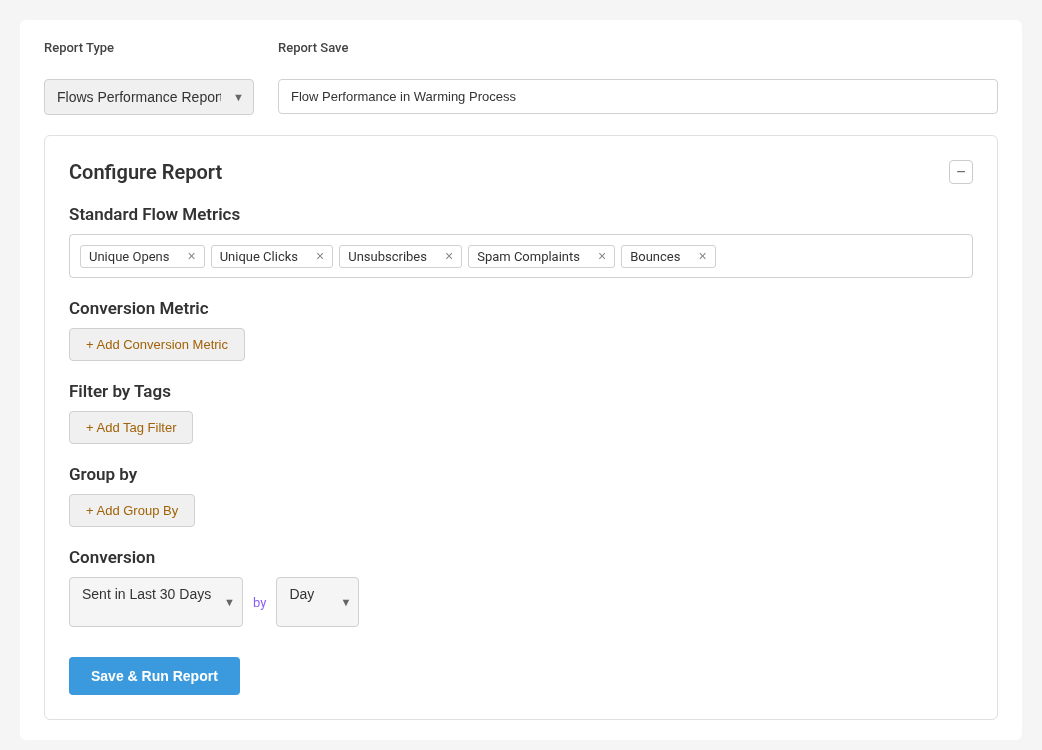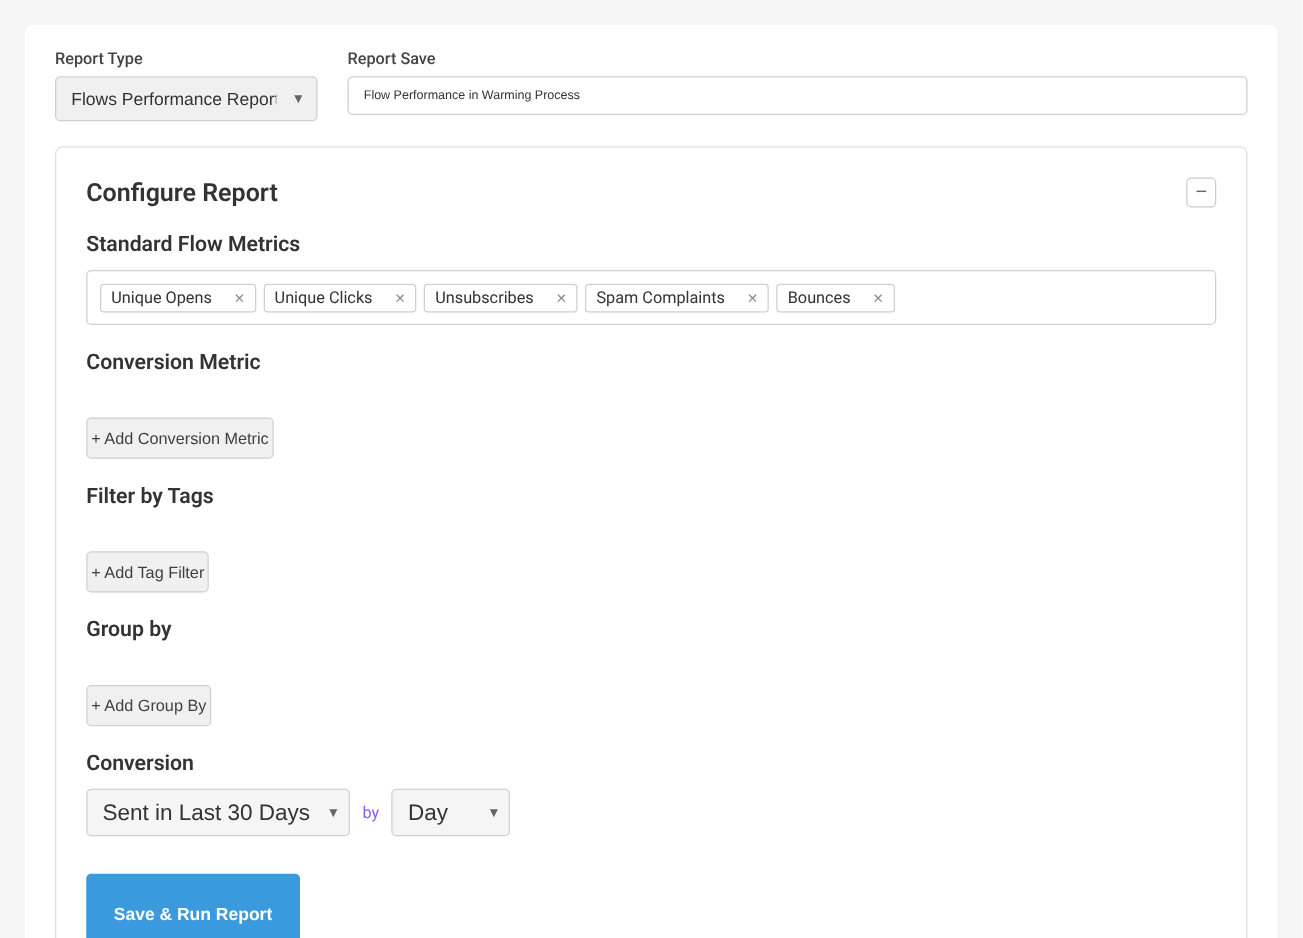--- a/index.html
+++ b/index.html
@@ -27,21 +27,21 @@
     .report-type-row {
       display: flex;
       gap: 24px;
       margin-bottom: 20px;
       align-items: flex-start;
     }
 
     .field-group {
       display: flex;
       flex-direction: column;
-      gap: 6px;
+      gap: 24px;
     }
 
     .field-group.report-type {
       width: 210px;
     }
 
     .field-group.report-name {
       flex: 1;
     }
 
@@ -78,21 +78,21 @@
       pointer-events: none;
       color: #666;
       font-size: 11px;
     }
 
     .text-input {
       width: 100%;
       padding: 9px 12px;
       border: 1px solid #d0d0d0;
       border-radius: 4px;
-      font-size: 10px;
+      font-size: 13px;
       color: #333;
       outline: none;
     }
 
     .configure-panel {
       border: 1px solid #e0e0e0;
       border-radius: 6px;
       padding: 24px;
       background: #fff;
     }
@@ -169,69 +169,68 @@
     }
 
     .section-block {
       margin-bottom: 20px;
     }
 
     .add-btn {
       background: #f0f0f0;
       border: 1px solid #d0d0d0;
       border-radius: 4px;
-      padding: 8px 3px;
-      font-size: 13px;
-      color: #404040;
+      padding: 8px 16px;
+      font-size: 13px;
+      color: #a16207;
       cursor: pointer;
       display: inline-flex;
       align-items: center;
       gap: 4px;
-      margin-top: 24px;
     }
 
     .timeframe-row {
       display: flex;
       align-items: center;
       gap: 10px;
       margin-top: 10px;
     }
 
     .by-label {
       font-size: 13px;
       color: #8b5cf6;
     }
 
     .timeframe-select {
       position: relative;
       display: inline-block;
     }
 
     .timeframe-select select {
-      padding: 8px 30px 8px 12px;
+      padding: 8px 30px 24px 12px;
       border: 1px solid #d0d0d0;
       border-radius: 4px;
       background: #f5f5f5;
-      font-size: 18px;
+      font-size: 14px;
       color: #333;
       appearance: none;
       cursor: pointer;
       outline: none;
     }
 
     .timeframe-select .select-arrow {
       right: 8px;
     }
 
     .save-run-btn {
       background: #3b9ade;
       color: #fff;
       border: none;
       border-radius: 4px;
-      padding: 24px 22px;
+      padding: 11px 22px;
       font-size: 14px;
       font-weight: 600;
       cursor: pointer;
       margin-top: 10px;
     }
   </style>
 </head>
 <body>
 
 <div class="page-wrapper">

